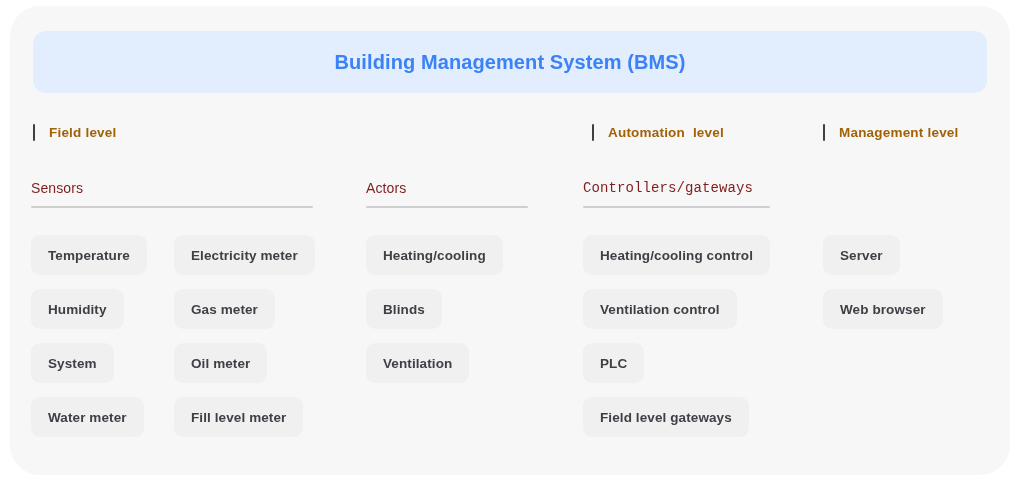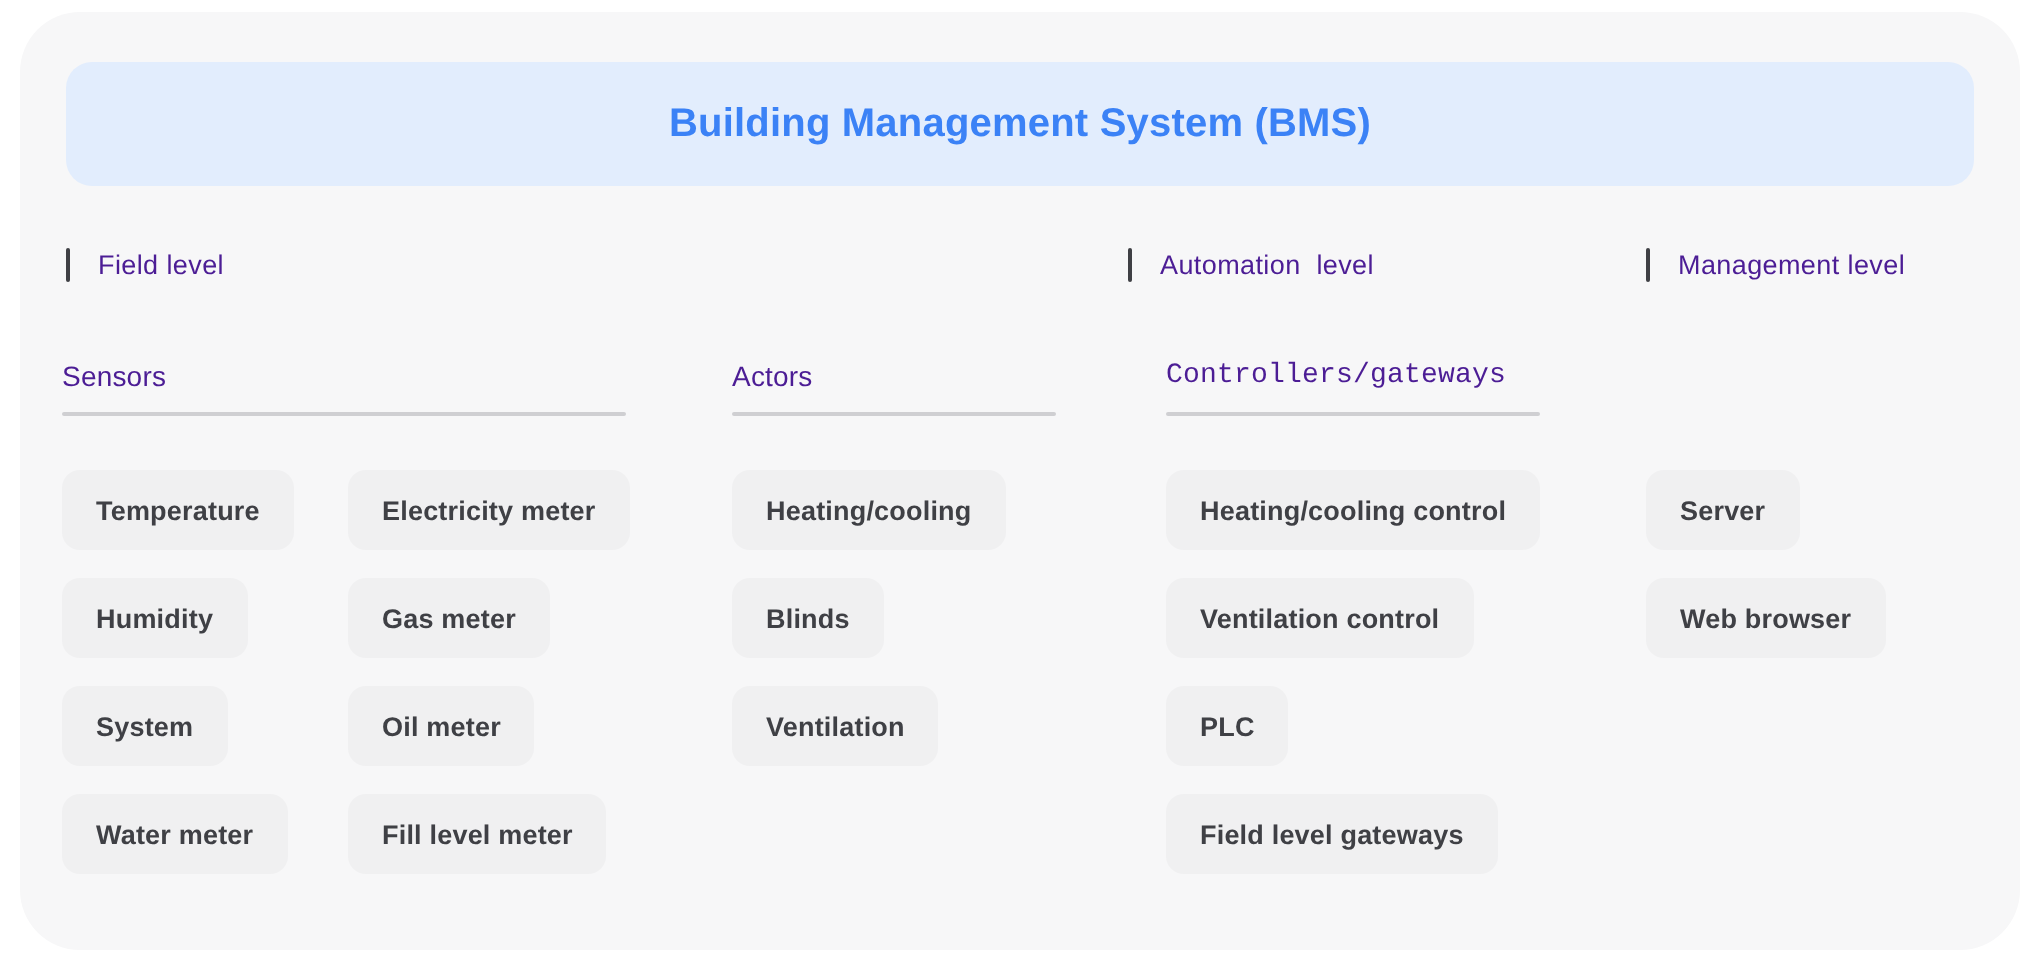--- a/index.html
+++ b/index.html
@@ -63,38 +63,38 @@
   }
   .level-bar {
     width: 2px;
     height: 17px;
     background: #3f4045;
     border-radius: 1px;
     margin-right: 14px;
   }
   .level-label {
     font-size: 13.5px;
-    font-weight: normal;
-    color: #4c1d95;
+    font-weight: bold;
+    color: #a16207;
     letter-spacing: 0.2px;
     white-space: pre;
   }
   .lvl-field { left: 33px; }
-  .lvl-auto  { left: 564px; justify-content: center; }
+  .lvl-auto  { left: 592px; justify-content: center; }
   .lvl-mgmt  { left: 823px; }
 
   
   .sub-head {
     position: absolute;
     top: 180px;
   }
   .sub-label {
     font-size: 14px;
     font-weight: normal;
-    color: #4c1d95;
+    color: #7f1d1d;
     letter-spacing: 0.1px;
     display: block;
     margin-bottom: 10px;
   }
   .sub-rule {
     display: block;
     height: 2px;
     background: #cfcfd2;
     border-radius: 1px;
   }

